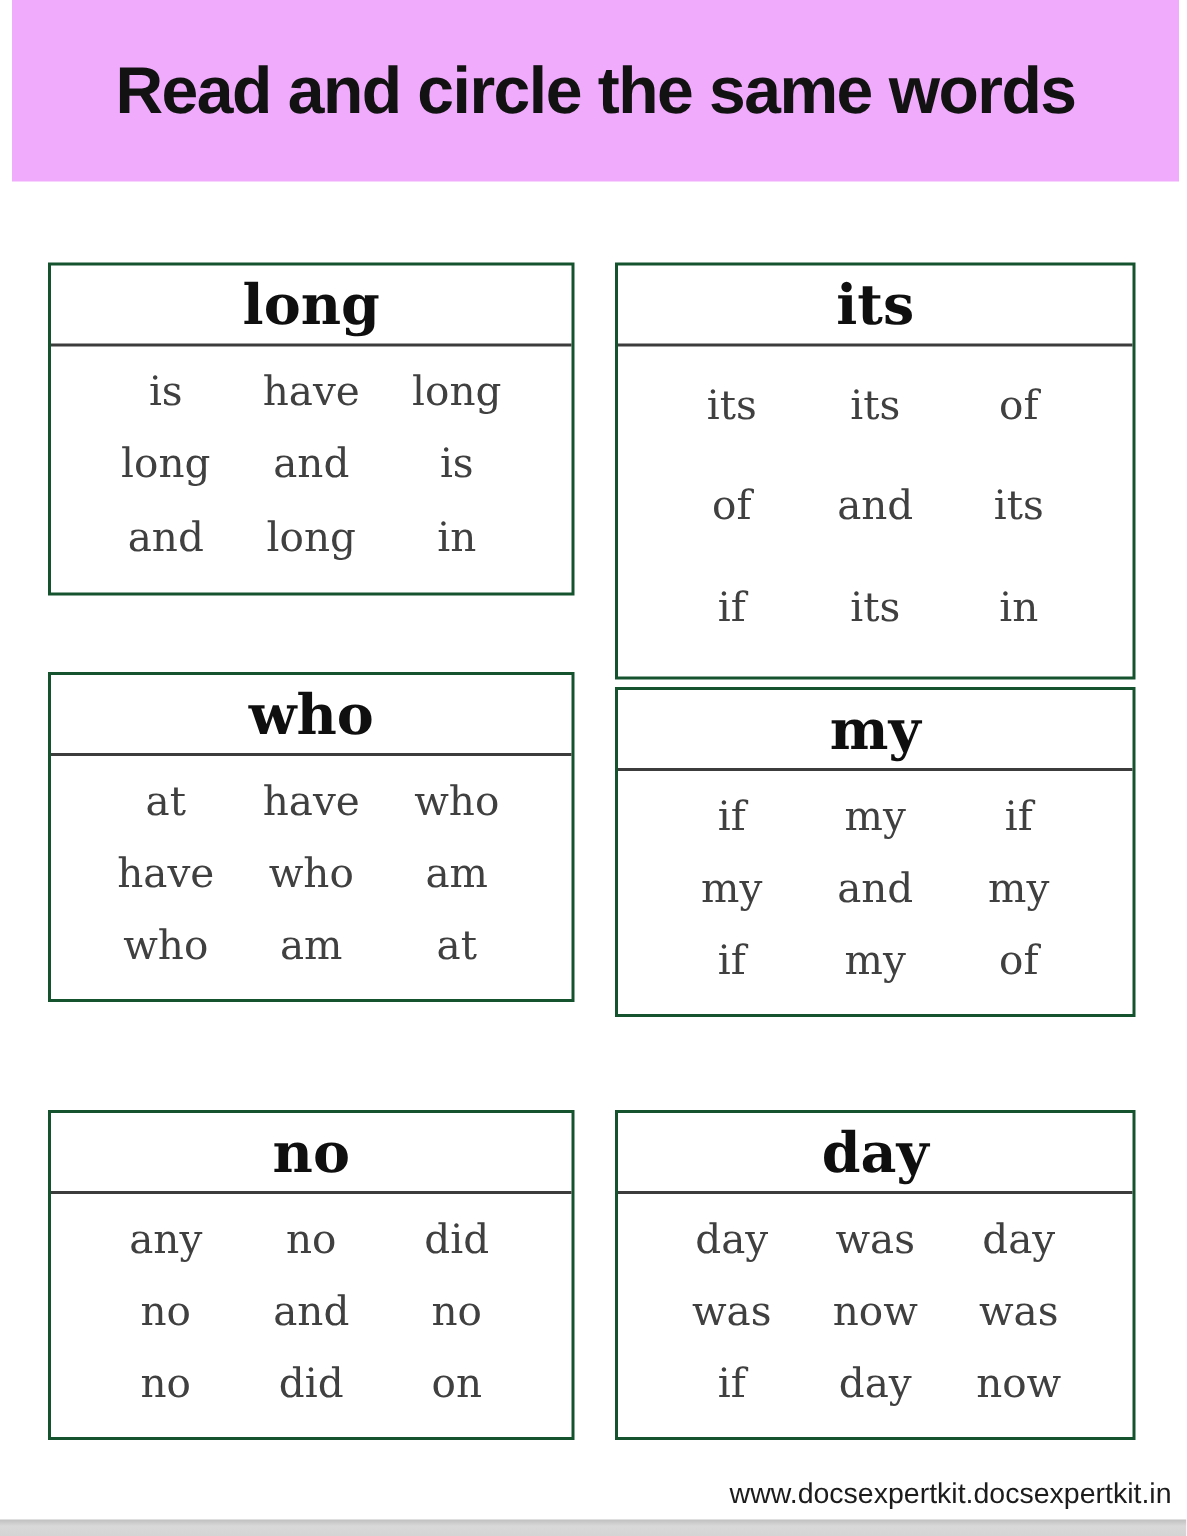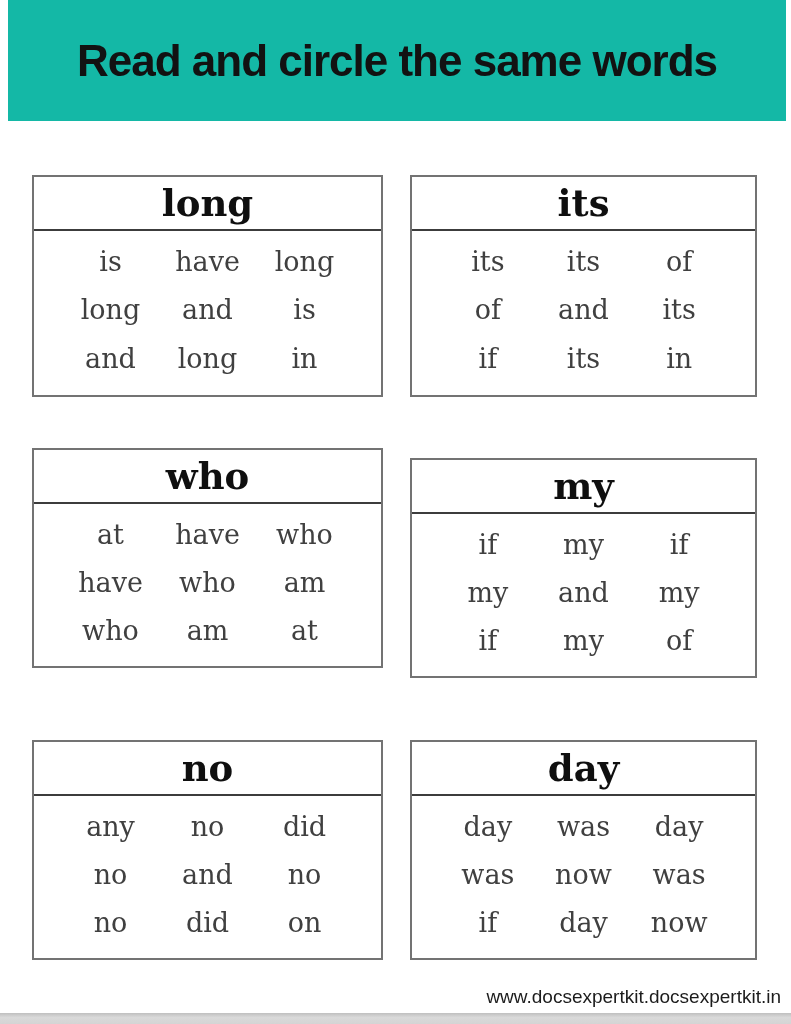--- a/index.html
+++ b/index.html
@@ -11,37 +11,37 @@
     background: #ffffff;
     overflow: hidden;
     font-family: "DejaVu Serif", serif;
   }
   .banner {
     position: absolute;
     top: 0;
     left: 8px;
     right: 5px;
     height: 121px;
-    background: #14b8a6;
+    background: #f0abfc;
     display: flex;
     align-items: center;
     justify-content: center;
   }
   .banner-title {
     font-family: "Liberation Sans", sans-serif;
     font-weight: 800;
     font-size: 44px;
     letter-spacing: -1px;
     color: #121212;
     white-space: nowrap;
   }
   .wordbox {
     position: absolute;
     background: #ffffff;
-    border: 2px solid #737373;
+    border: 2px solid #14532d;
   }
   .wordbox-header {
     height: 54px;
     border-bottom: 2px solid #3c3c3c;
     display: flex;
     align-items: center;
     justify-content: center;
     font-family: "DejaVu Serif", serif;
     font-weight: bold;
     font-size: 37px;
@@ -60,21 +60,21 @@
     justify-items: center;
     padding: 6px 28px 12px 28px;
   }
   .word-cell {
     font-family: "DejaVu Serif", serif;
     font-size: 27px;
     color: #404040;
     cursor: pointer;
   }
   .box-r1c1 { left: 32px;  top: 175px; width: 351px; height: 222px; }
-  .box-r1c2 { left: 410px; top: 175px; width: 347px; height: 222px; }
+  .box-r1c2 { left: 410px; top: 175px; width: 347px; height: 278px; }
   .box-r2c1 { left: 32px;  top: 448px; width: 351px; height: 220px; }
   .box-r2c2 { left: 410px; top: 458px; width: 347px; height: 220px; text-align: center; }
   .box-r3c1 { left: 32px;  top: 740px; width: 351px; height: 220px; }
   .box-r3c2 { left: 410px; top: 740px; width: 347px; height: 220px; }
   .footer-url {
     position: absolute;
     right: 10px;
     bottom: 16px;
     font-family: "Liberation Sans", sans-serif;
     font-size: 19px;

